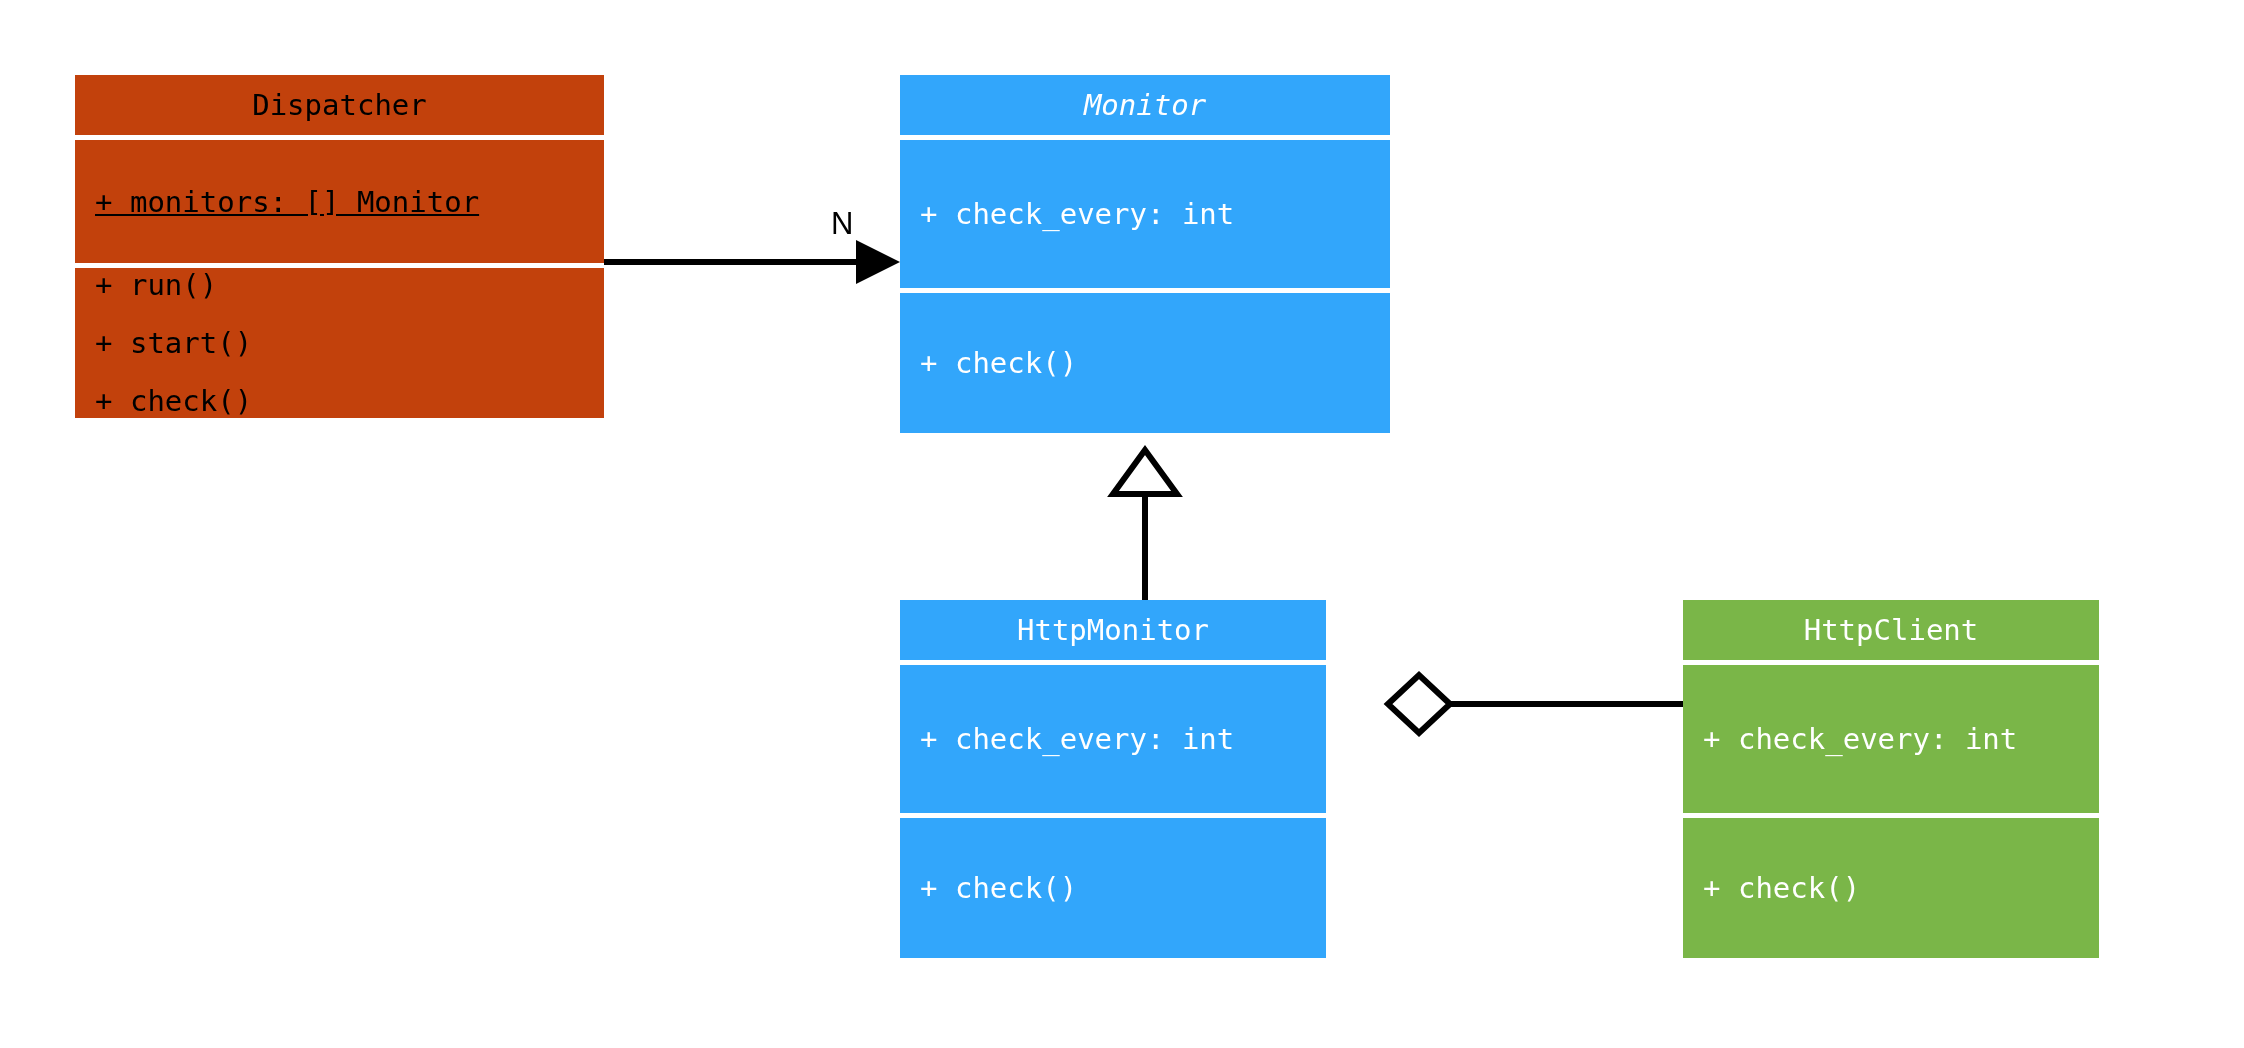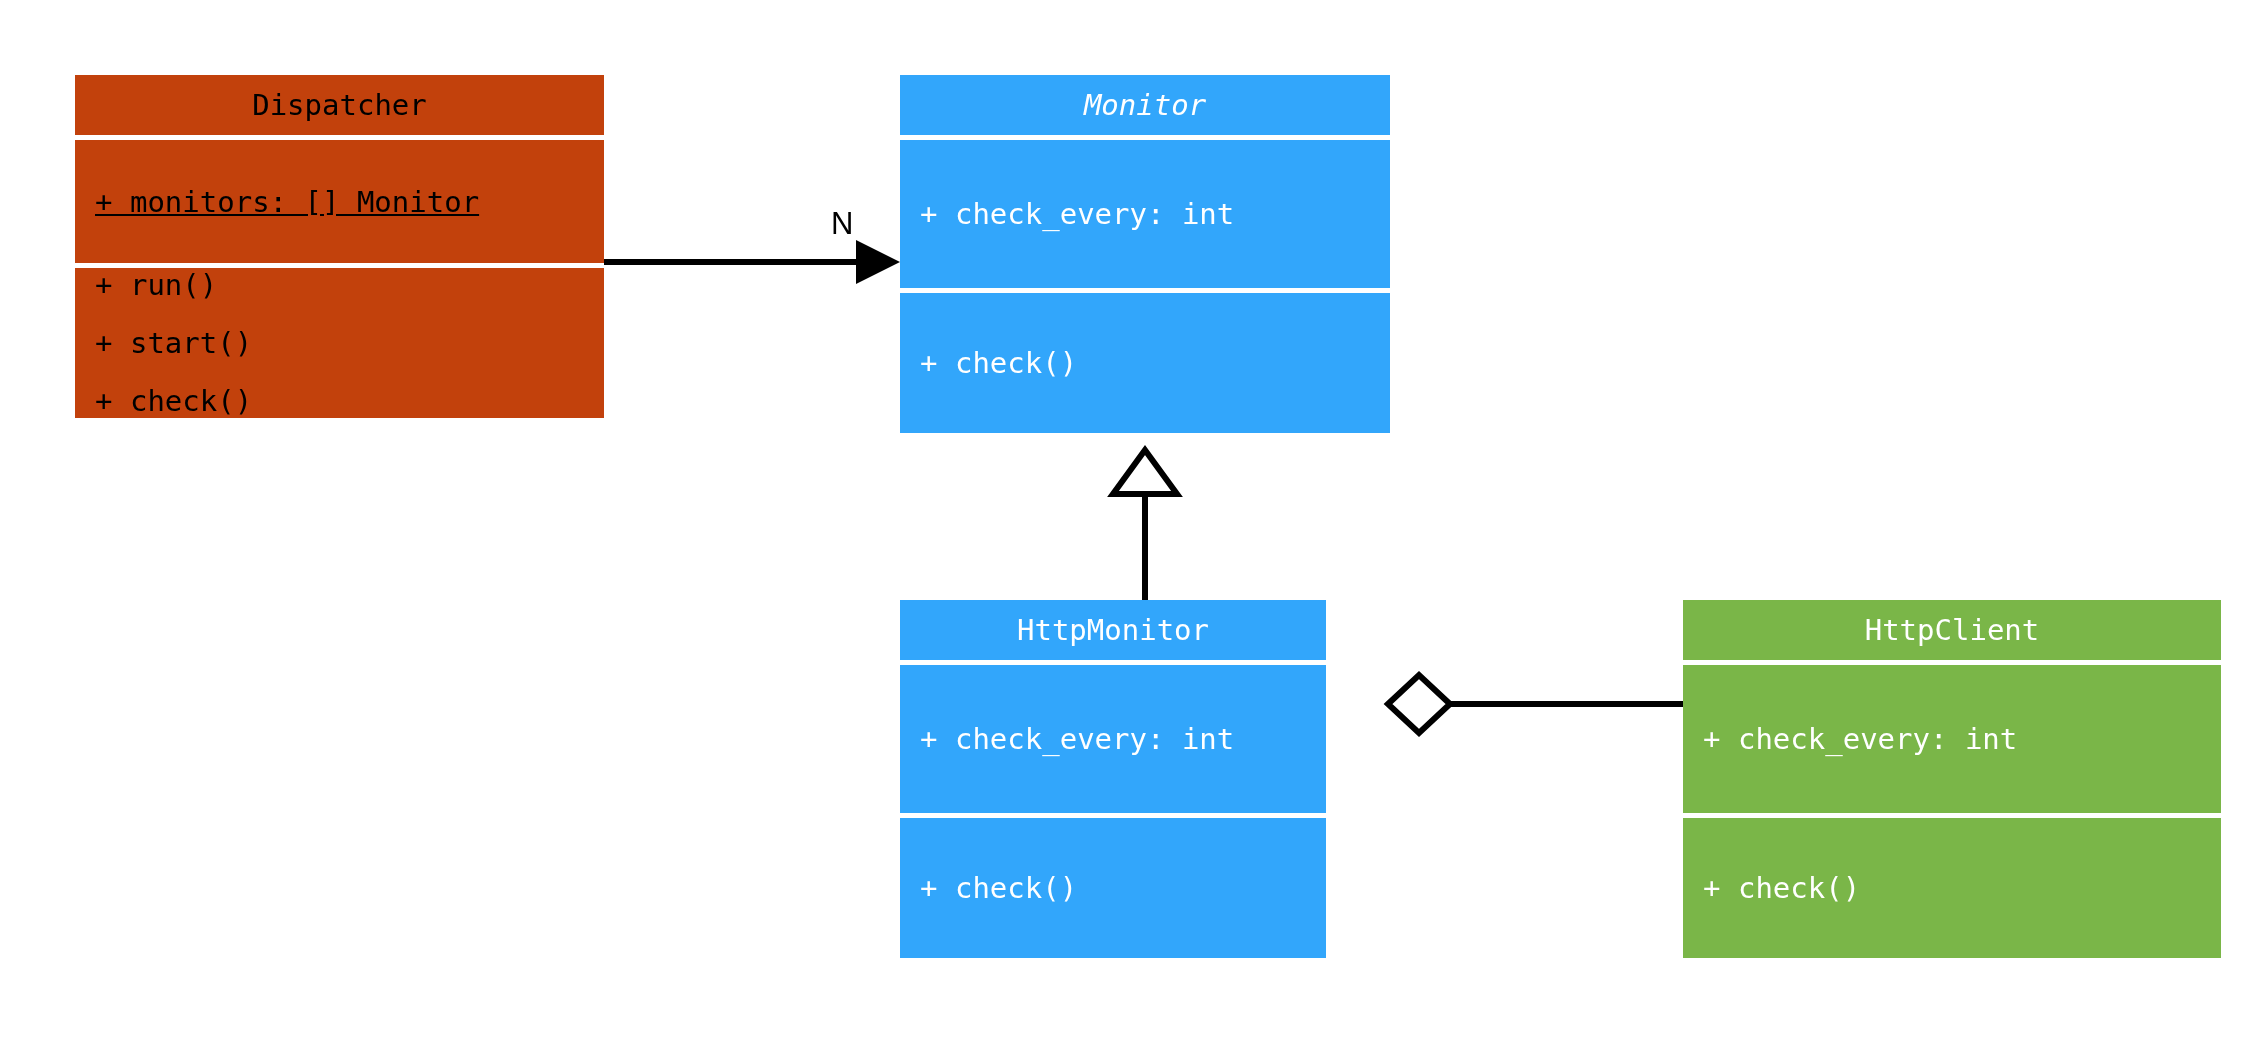--- a/index.html
+++ b/index.html
@@ -134,21 +134,21 @@
   <div class="uml-class theme-blue" style="left:900px; top:600px; width:426px;">
     <div class="compartment cls-title" style="height:60px;">HttpMonitor</div>
     <div class="compartment cls-body" style="height:148px;">
       <div class="member">+ check_every: int</div>
     </div>
     <div class="compartment cls-body" style="height:140px;">
       <div class="member">+ check()</div>
     </div>
   </div>
 
-  <div class="uml-class theme-green" style="left:1683px; top:600px; width:538px;">
+  <div class="uml-class theme-green" style="left:1683px; top:600px; width:416px;">
     <div class="compartment cls-title" style="height:60px;">HttpClient</div>
     <div class="compartment cls-body" style="height:148px;">
       <div class="member">+ check_every: int</div>
     </div>
     <div class="compartment cls-body" style="height:140px;">
       <div class="member">+ check()</div>
     </div>
   </div>
 
 </div>

